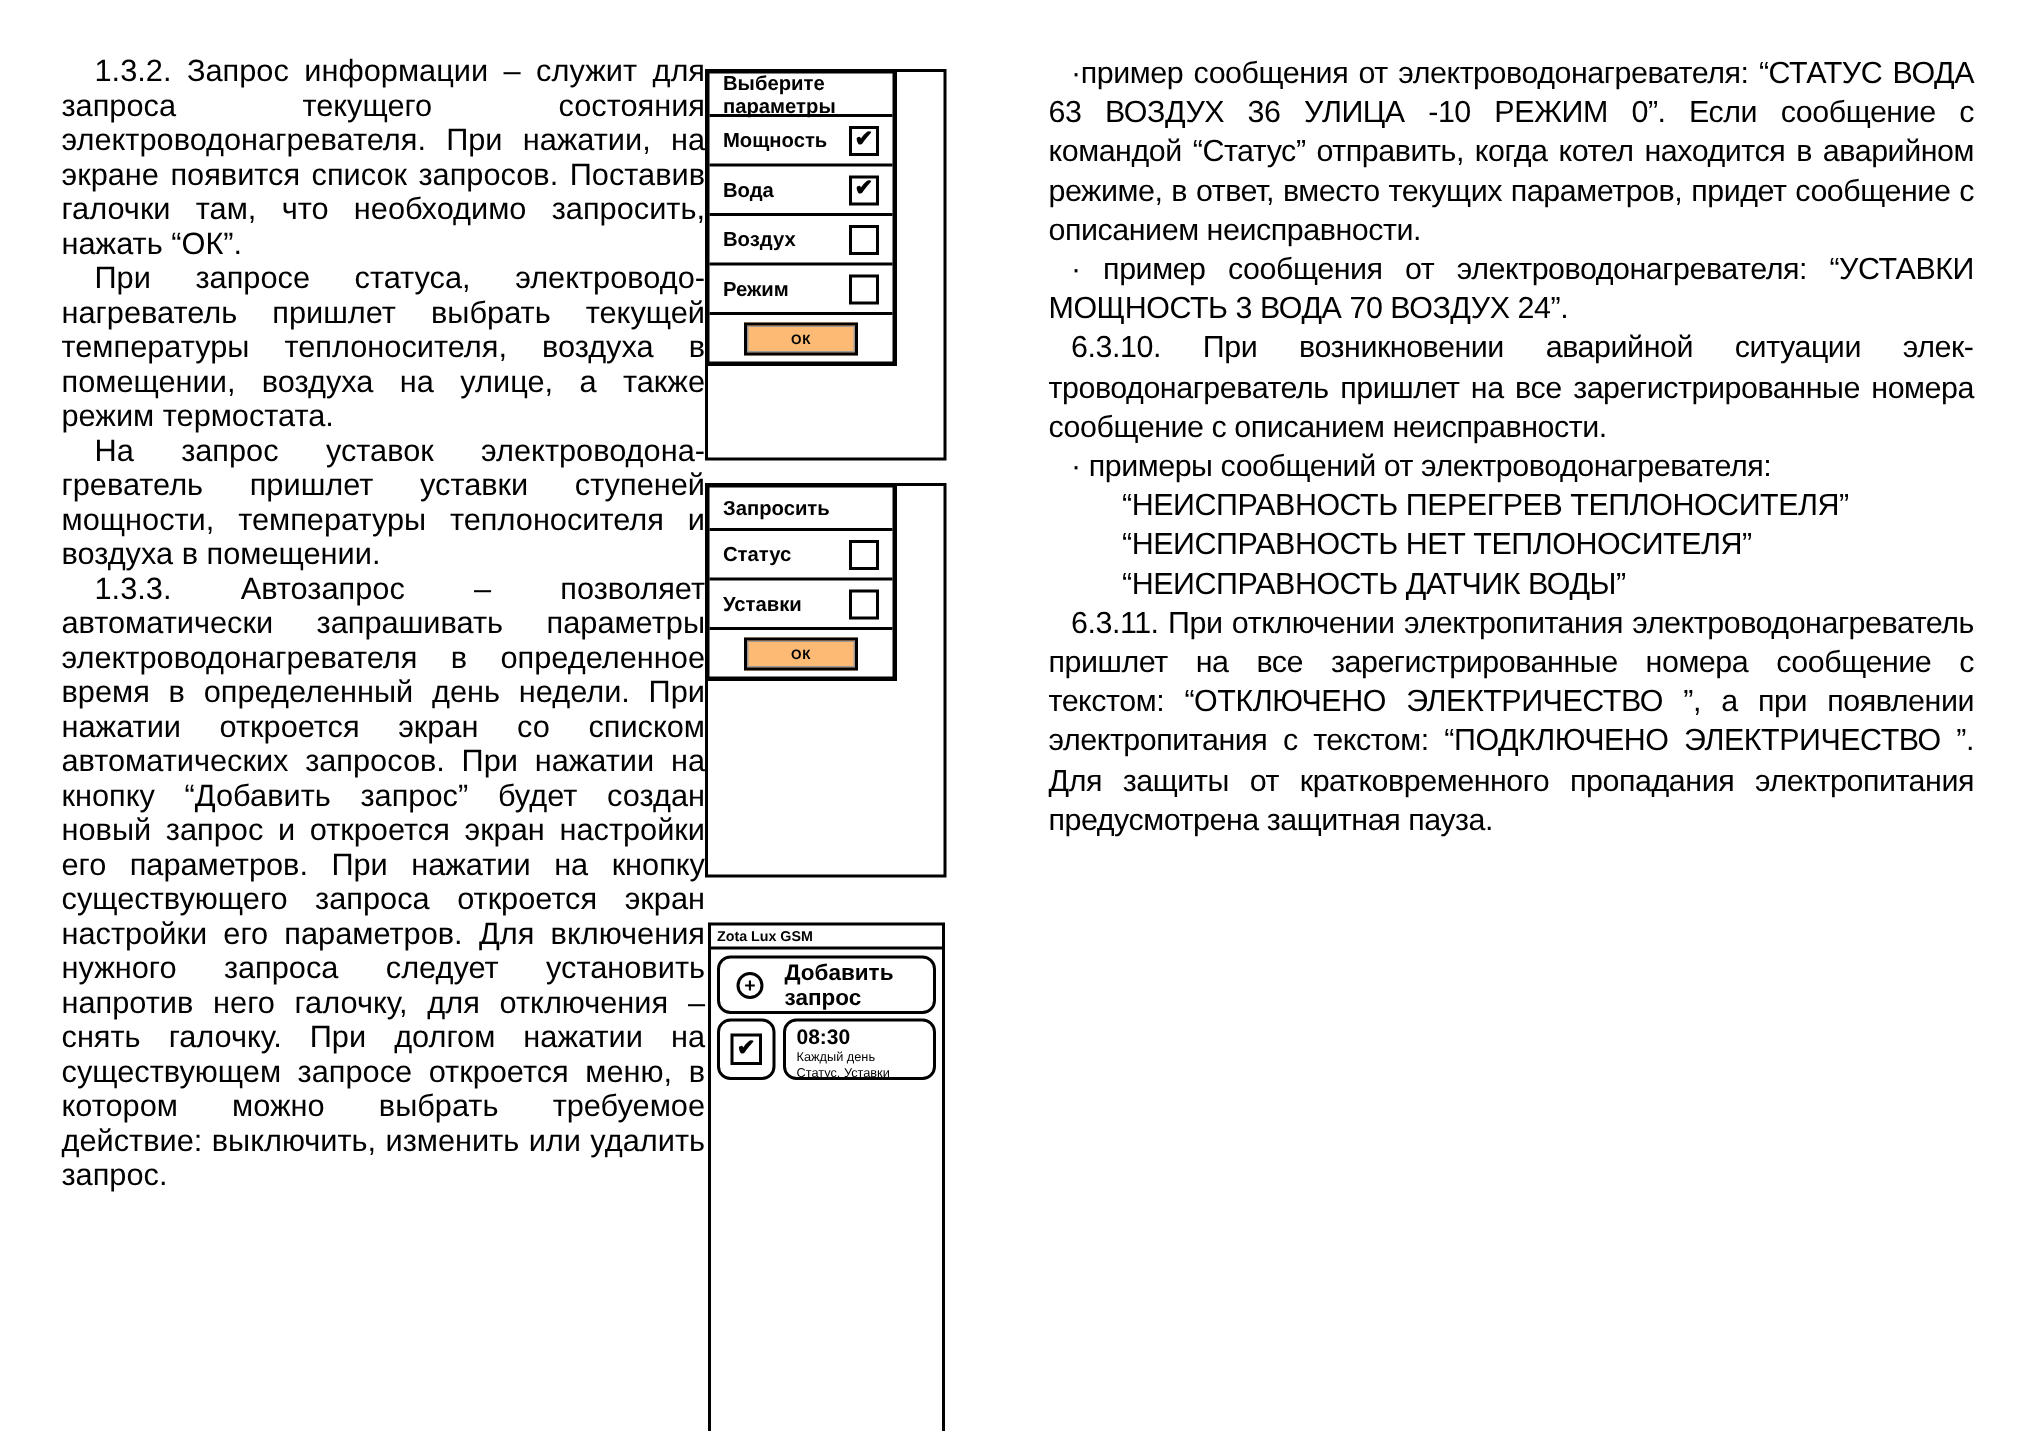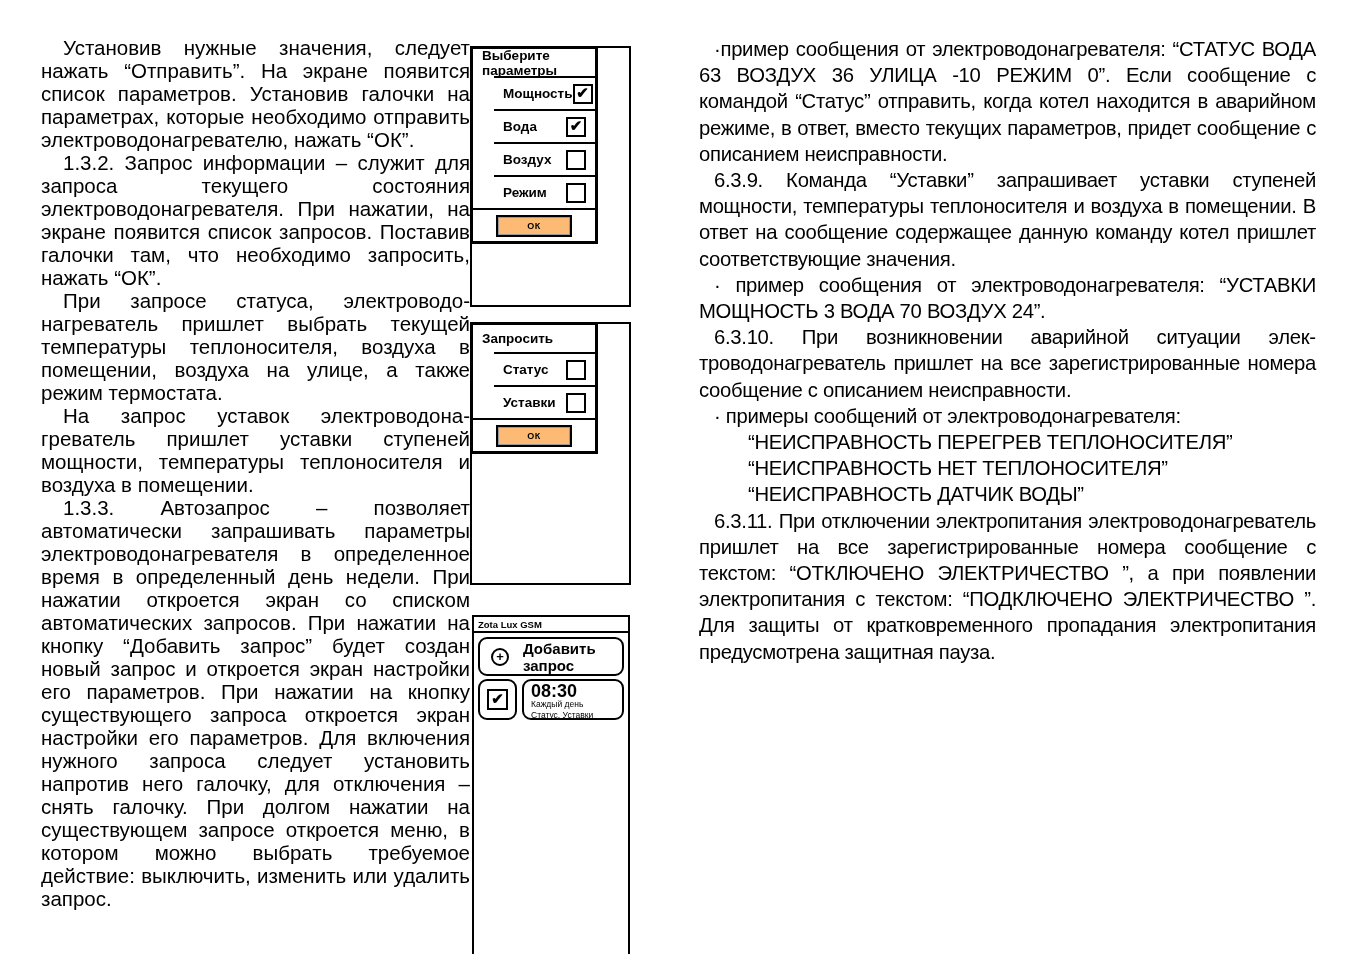--- a/index.html
+++ b/index.html
@@ -20,21 +20,21 @@
   .phone { position:absolute; border:2px solid #000; background:#fff; box-sizing:border-box; }
   #phone-select  { left:470px; top:46px;  width:161px; height:261px; }
   #phone-request { left:470px; top:322px; width:161px; height:263px; }
   #phone-auto    { left:472px; top:615px; width:158px; height:344px; }
 
   .dlg { position:absolute; top:-2px; left:-2px; width:128px; border:3px solid #000;
          box-sizing:border-box; background:#fff; }
   .dlg-header { height:27px; display:flex; align-items:center; padding:0 9px;
                 font-size:13.5px; font-weight:bold; }
   .dlg-row { height:31px; border-top:2px solid #000; display:flex; align-items:center;
-             justify-content:space-between; padding:0 9px; font-size:13.5px; font-weight:bold;margin-left:21px; }
+             justify-content:space-between; padding:0 9px; font-size:13.5px; font-weight:bold; }
   .dlg-footer { height:31px; border-top:2px solid #000; display:flex; align-items:center; justify-content:center; }
   .okbtn { width:76px; height:22px; border:2px solid #000; box-shadow:inset 0 0 0 1px #999;
            display:flex; align-items:center; justify-content:center;
            font-size:9px; font-weight:bold; letter-spacing:0.5px; box-sizing:border-box; background:#fdba74; }
 
   .cbx { width:20px; height:20px; border:2px solid #000; box-sizing:border-box;
          display:flex; align-items:center; justify-content:center; background:#fff; flex:none; }
   .check { font-size:15px; font-weight:bold; line-height:1; margin-top:-2px; }
 
   
@@ -43,39 +43,37 @@
             display:flex; align-items:center; gap:14px; padding:0 11px;
             font-size:15px; font-weight:bold; box-sizing:border-box; }
   .plus-circle { width:18px; height:18px; border:2px solid #000; border-radius:50%;
                  box-sizing:border-box; display:flex; align-items:center; justify-content:center;
                  font-size:13px; font-weight:bold; line-height:1; flex:none; }
   .entry-row { display:flex; gap:5px; margin:3px 4px; height:41px; }
   .entry-check { width:39px; border:2px solid #000; border-radius:9px; box-sizing:border-box;
                  display:flex; align-items:center; justify-content:center; flex:none; }
   .entry-check .cbx { width:21px; height:21px; }
   .entry-card { flex:1; border:2px solid #000; border-radius:9px; box-sizing:border-box; padding:2px 7px 0; }
-  .entry-time { font-size:18px; font-weight:bold; line-height:16px; }
+  .entry-time { font-size:14px; font-weight:bold; line-height:16px; }
   .entry-day, .entry-params { font-size:8.5px; font-weight:normal; line-height:10.5px; }
 </style>
 </head>
 <body>
 
 <div class="page">
 
   <div class="col" id="left-col">
-    <p>Установив нужные значения, следует нажать “Отправить”. На экране появится список параметров. Установив галочки на параметрах, которые необходимо отправить электроводонагревателю, нажать “ОК”.</p>
     <p>1.3.2. Запрос информации – служит для запроса текущего состояния электроводонагревателя. При нажатии, на экране появится список запросов. Поставив галочки там, что необходимо запросить, нажать “ОК”.</p>
     <p>При запросе статуса, электроводо­нагреватель пришлет выбрать текущей температуры теплоносителя, воздуха в помещении, воздуха на улице, а также режим термостата.</p>
     <p>На запрос уставок электроводона­греватель пришлет уставки ступеней мощности, температуры теплоносителя и воздуха в помещении.</p>
     <p>1.3.3. Автозапрос – позволяет автоматически запрашивать параметры электроводонагревателя в определенное время в определенный день недели. При нажатии откроется экран со списком автоматических запросов. При нажатии на кнопку “Добавить запрос” будет создан новый запрос и откроется экран настройки его параметров. При нажатии на кнопку существующего запроса откроется экран настройки его параметров. Для включения нужного запроса следует установить напротив него галочку, для отключения – снять галочку. При долгом нажатии на существующем запросе откроется меню, в котором можно выбрать требуемое действие: выключить, изменить или удалить запрос.</p>
   </div>
 
   <div class="col" id="right-col">
     <p>·пример сообщения от электроводонагревателя: “СТАТУС ВОДА 63 ВОЗДУХ 36 УЛИЦА -10 РЕЖИМ 0”. Если сообщение с командой “Статус” отправить, когда котел находится в аварийном режиме, в ответ, вместо текущих параметров, придет сообщение с описанием неисправности.</p>
-    <p>6.3.9. Команда “Уставки” запрашивает уставки ступеней мощности, температуры теплоносителя и воздуха в помещении. В ответ на сообщение содержащее данную команду котел пришлет соответствующие значения.</p>
     <p>· пример сообщения от электроводонагревателя: “УСТАВКИ МОЩНОСТЬ 3 ВОДА 70 ВОЗДУХ 24”.</p>
     <p>6.3.10. При возникновении аварийной ситуации элек­троводонагреватель пришлет на все зарегистрированные номера сообщение с описанием неисправности.</p>
     <p>· примеры сообщений от электроводонагревателя:</p>
     <p class="fault">“НЕИСПРАВНОСТЬ ПЕРЕГРЕВ ТЕПЛОНОСИТЕЛЯ”</p>
     <p class="fault">“НЕИСПРАВНОСТЬ НЕТ ТЕПЛОНОСИТЕЛЯ”</p>
     <p class="fault">“НЕИСПРАВНОСТЬ ДАТЧИК ВОДЫ”</p>
     <p>6.3.11. При отключении электропитания электроводо­нагреватель пришлет на все зарегистрированные номера сообщение с текстом: “ОТКЛЮЧЕНО ЭЛЕКТРИЧЕСТВО ”, а при появлении электропитания с текстом: “ПОД­КЛЮЧЕНО ЭЛЕКТРИЧЕСТВО ”. Для защиты от кратков­ременного пропадания электропитания предусмотрена защитная пауза.</p>
   </div>
 
   <div class="phone" id="phone-select">

